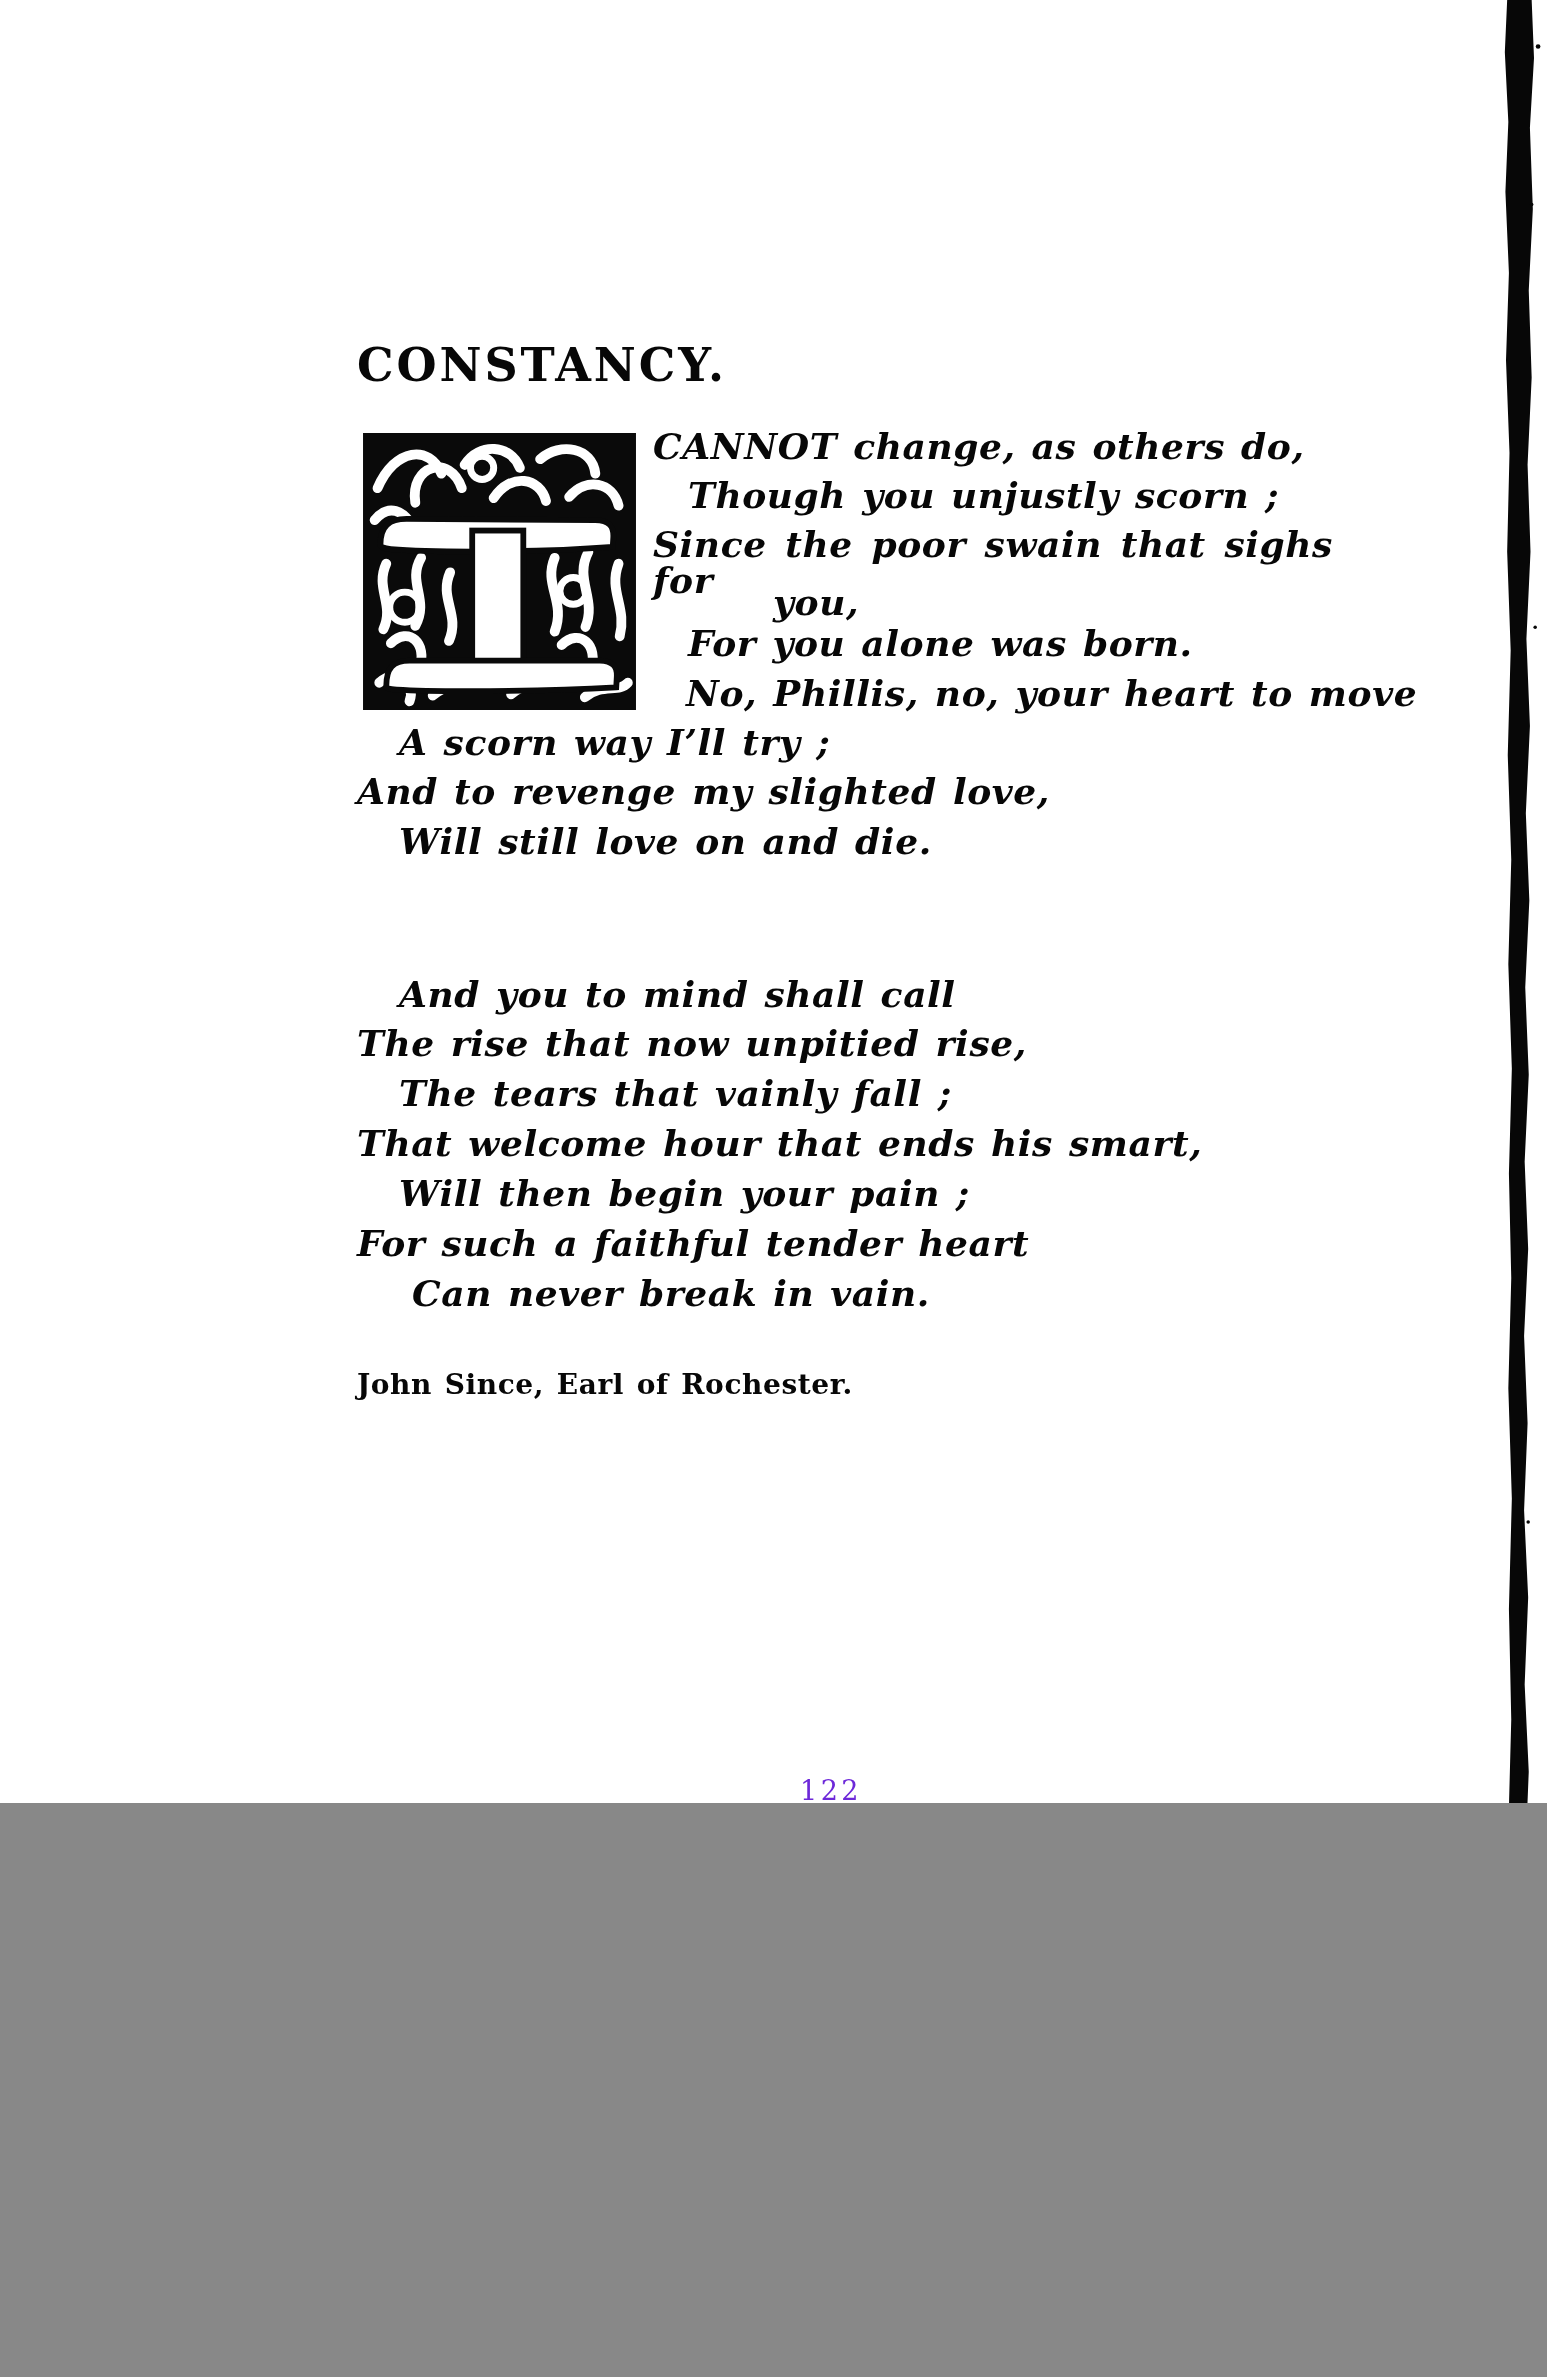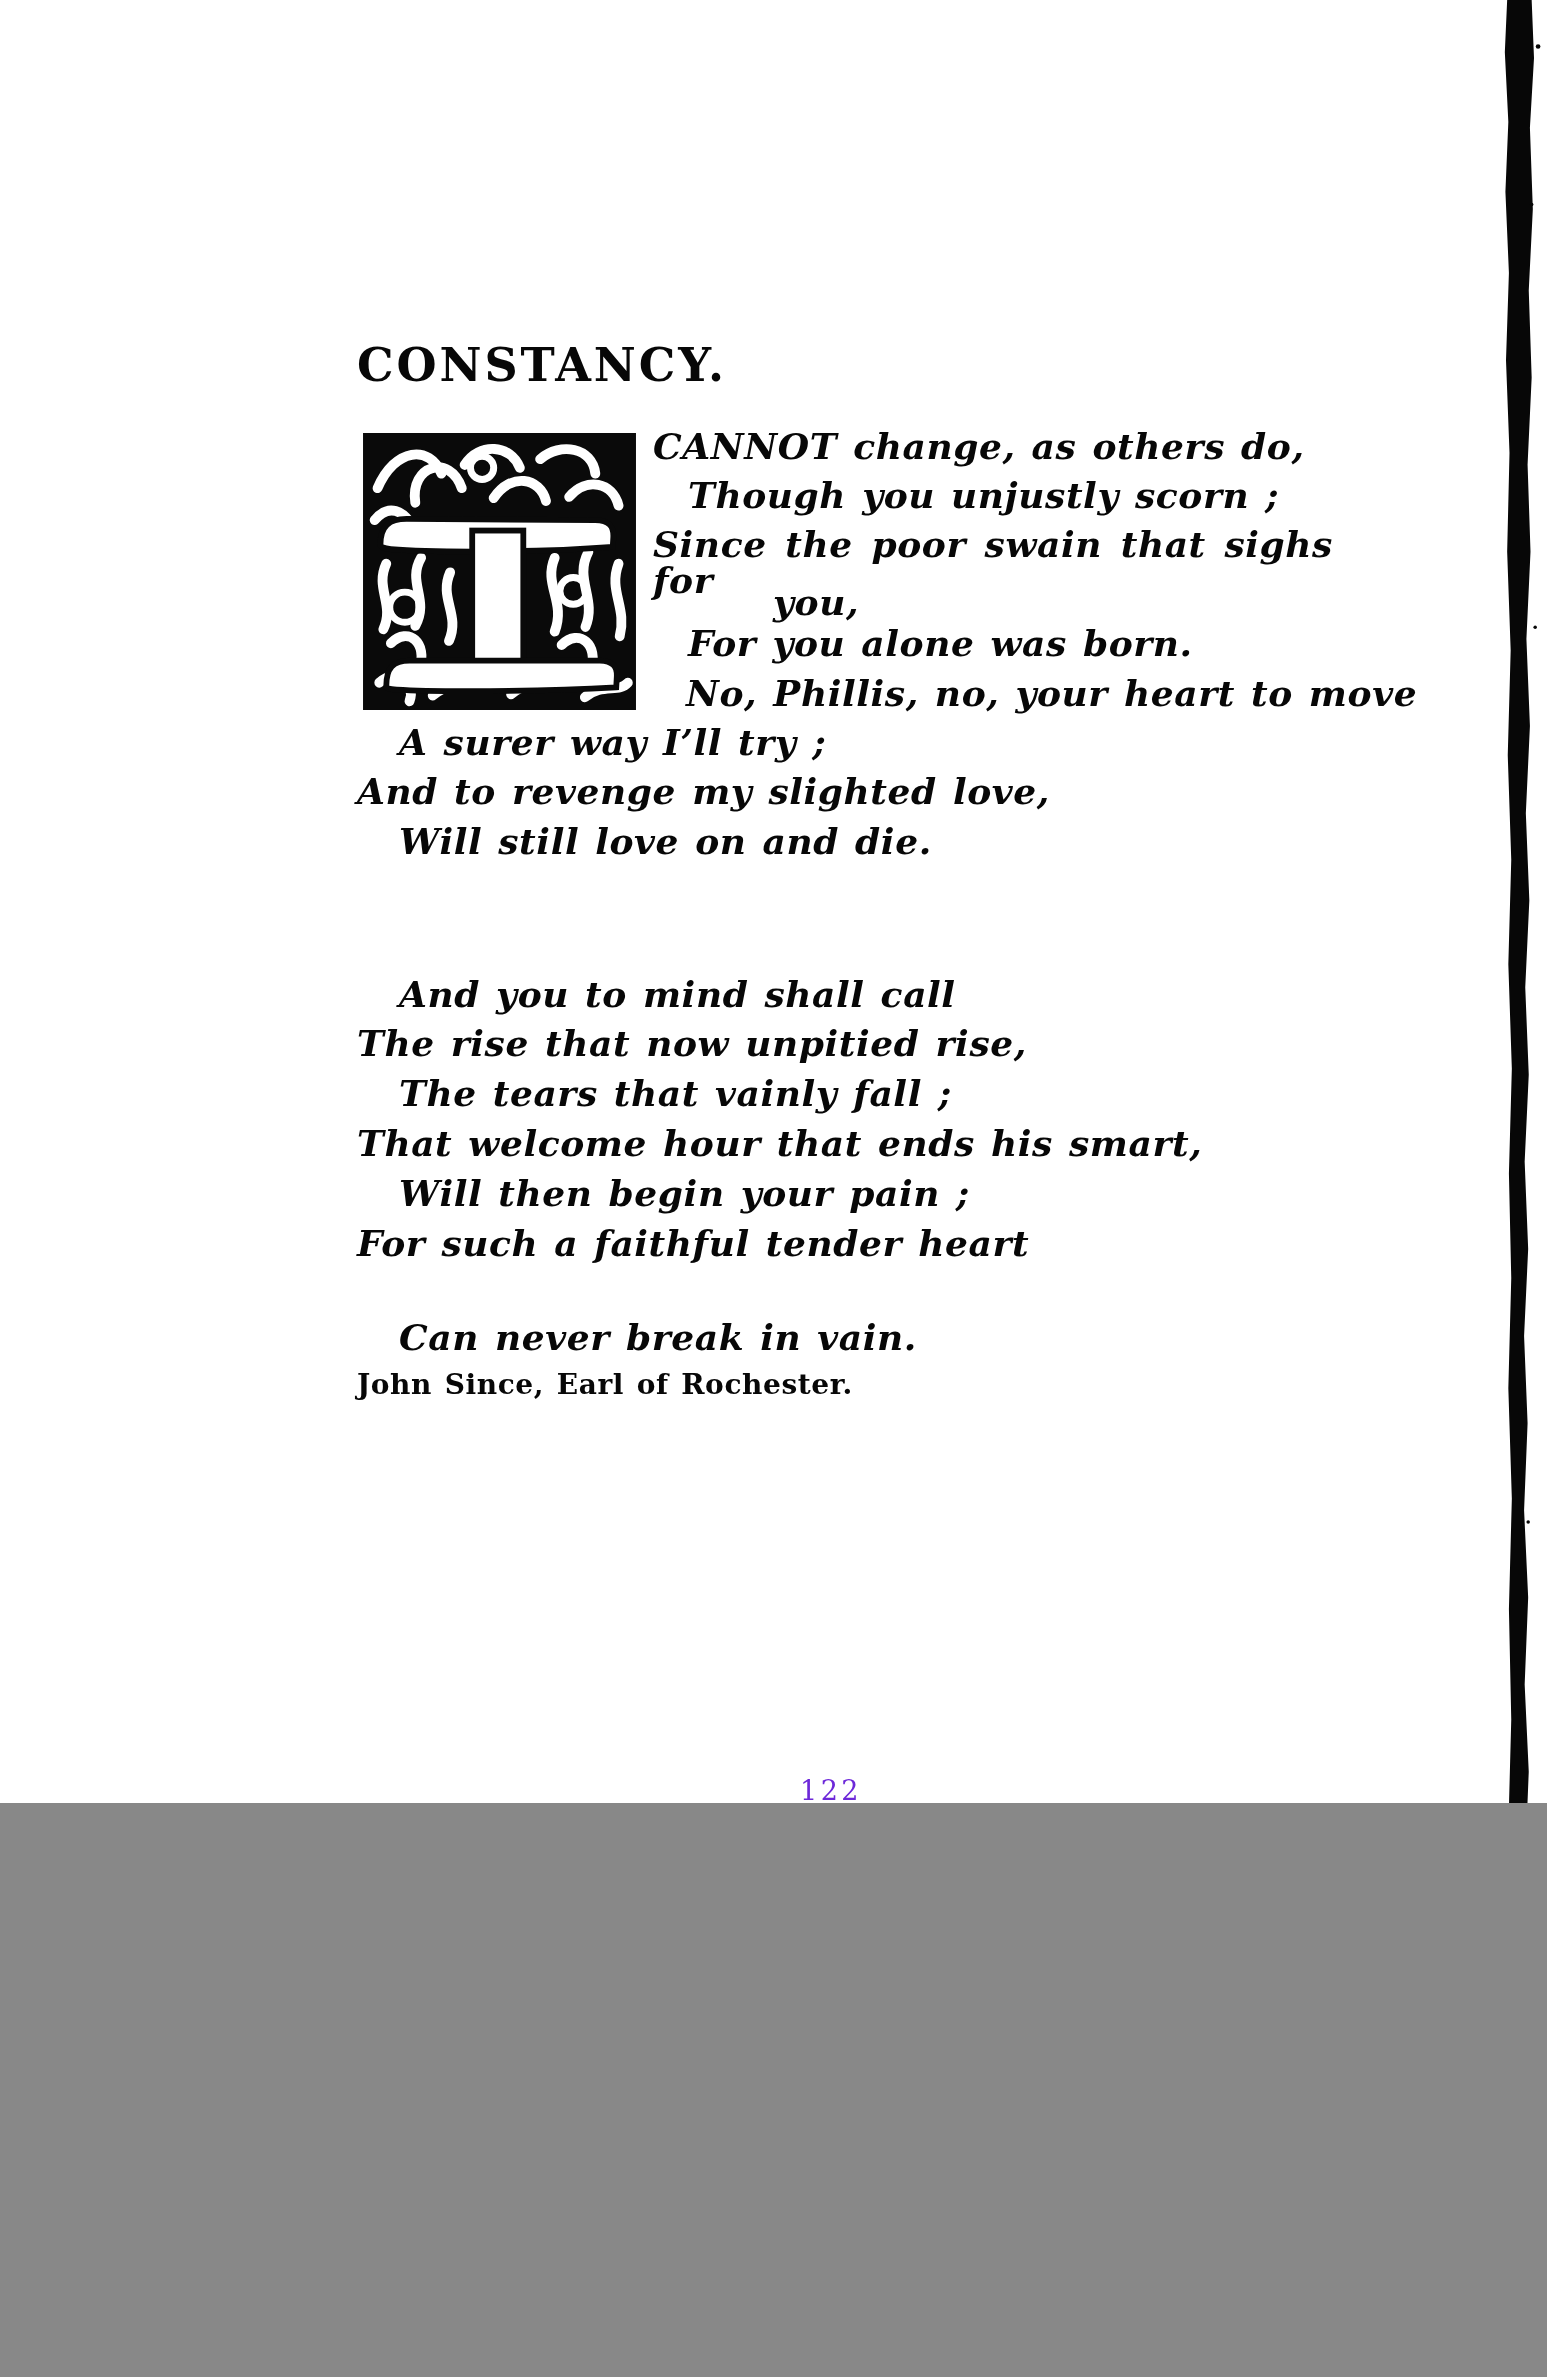--- a/index.html
+++ b/index.html
@@ -46,21 +46,21 @@
   .s1-l8{left:357px; top:773px;}
   .s1-l9{left:399px; top:823px;}
   
   .s2-l1{left:357px;top:926px;}
   .s2-l2{left:399px;top:976px;}
   .s2-l3{left:357px;top:1025px;}
   .s2-l4{left:399px;top:1075px;}
   .s2-l5{left:357px;top:1125px;}
   .s2-l6{left:399px;top:1175px;}
   .s2-l7{left:357px;top:1225px;}
-  .s2-l8{left:399px;top:1275px;margin-top:44px;}
+  .s2-l8{left:412px;top:1275px;}
   .attribution{
     position:absolute;left:357px;top:1371px;
     font-size:28px;font-weight:bold;line-height:1;
     letter-spacing:0.6px;word-spacing:2.3px;white-space:nowrap;
     color:#070707;
   }
   .page-number{
     position:absolute;left:800px;top:1777px;
     font-size:27px;font-weight:normal;line-height:1;
     letter-spacing:3.5px;color:#6d28d9;
@@ -116,21 +116,21 @@
       </g>
     </svg>
   </div>
 
   <div class="pline s1-l1">CANNOT change, as others do,</div>
   <div class="pline s1-l2">Though you unjustly scorn ;</div>
   <div class="pline s1-l3 justified">Since the poor swain that sighs for</div>
   <div class="pline s1-l4">you,</div>
   <div class="pline s1-l5">For you alone was born.</div>
   <div class="pline s1-l6">No, Phillis, no, your heart to move</div>
-  <div class="pline s1-l7">A surer way I’ll try ;</div>
+  <div class="pline s1-l7">A scorn way I’ll try ;</div>
   <div class="pline s1-l8">And to revenge my slighted love,</div>
   <div class="pline s1-l9">Will still love on and die.</div>
 
   <div class="pline s2-l2">And you to mind shall call</div>
   <div class="pline s2-l3">The rise that now unpitied rise,</div>
   <div class="pline s2-l4">The tears that vainly fall ;</div>
   <div class="pline s2-l5">That welcome hour that ends his smart,</div>
   <div class="pline s2-l6">Will then begin your pain ;</div>
   <div class="pline s2-l7">For such a faithful tender heart</div>
   <div class="pline s2-l8">Can never break in vain.</div>

